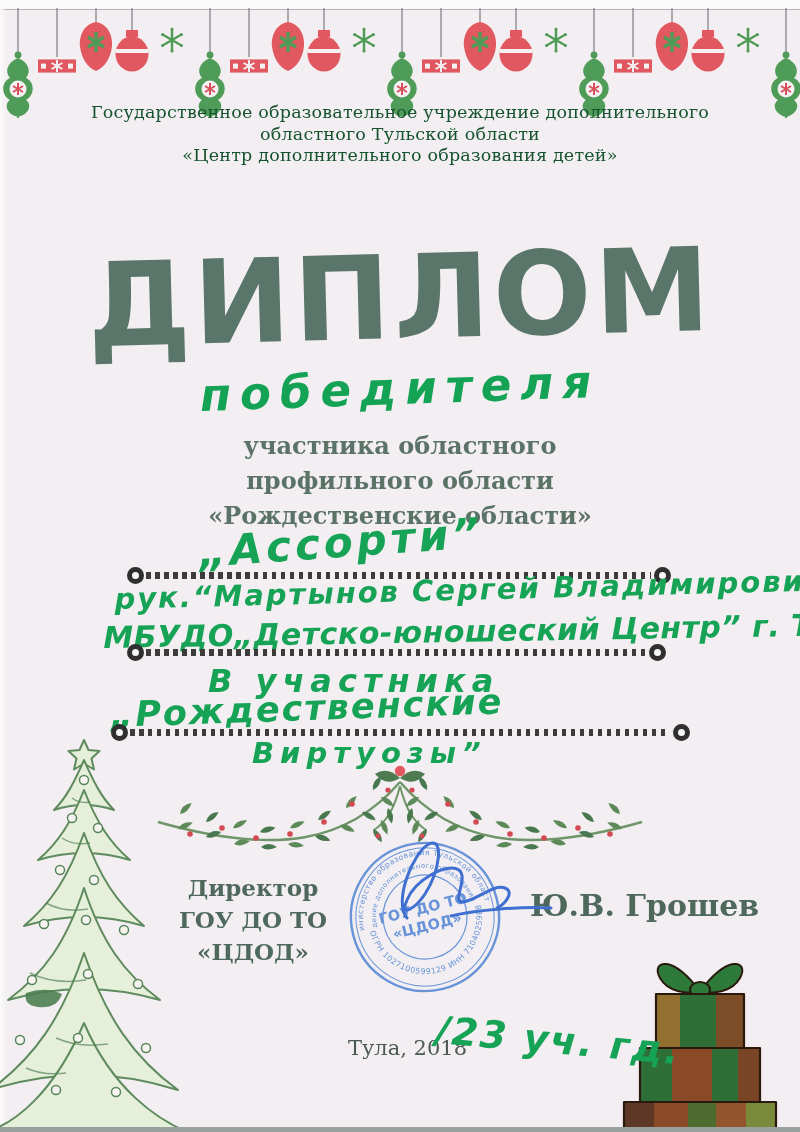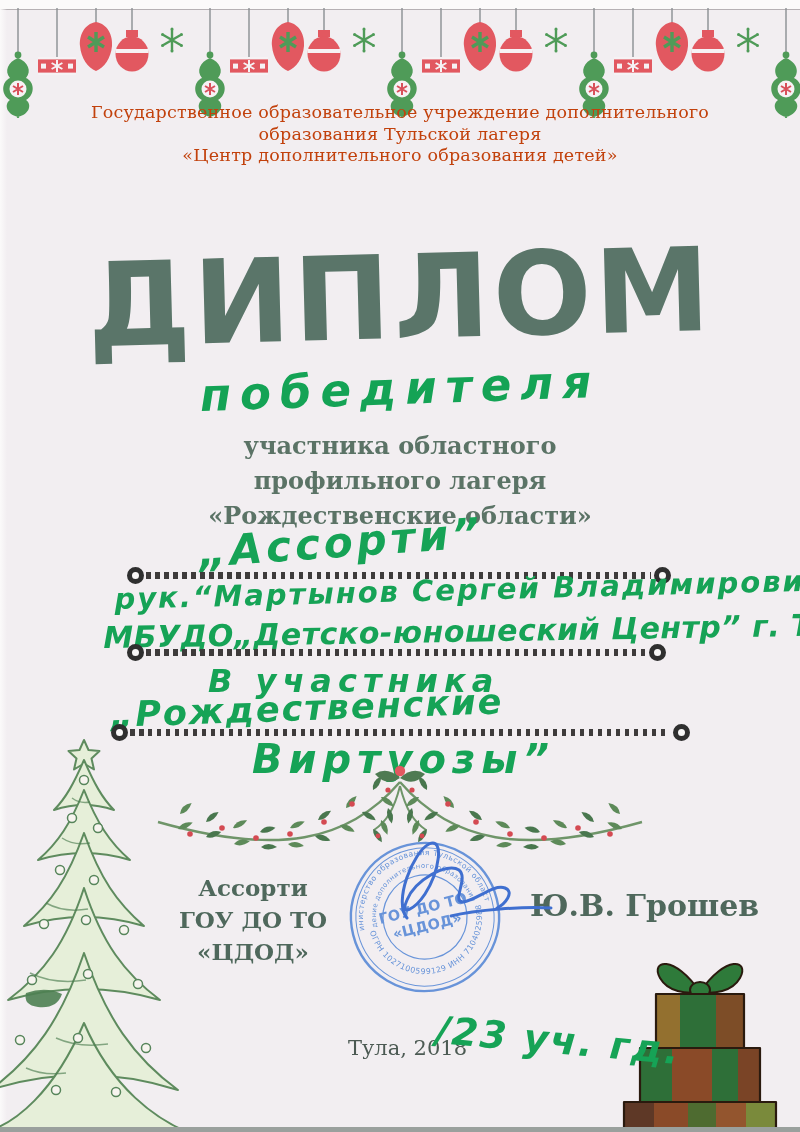--- a/index.html
+++ b/index.html
@@ -7,41 +7,41 @@
     position:relative;width:800px;height:1132px;overflow:hidden;
     background:#f2eef1;font-family:"DejaVu Serif",serif;
   }
   .edge-top{position:absolute;top:0;left:0;right:0;height:9px;background:#fbfafa;border-bottom:1px solid #b6b1b4;}
   .edge-left{position:absolute;top:0;left:0;bottom:0;width:7px;background:linear-gradient(90deg,#fbfafa,rgba(251,250,250,0));}
   .edge-bottom{position:absolute;bottom:0;left:0;right:0;height:5px;background:#9aa09d;}
 
   .abs{position:absolute;}
   .centered{left:0;width:100%;text-align:center;}
 
-  .issuer{top:102px;font-size:17.5px;line-height:1.24;color:#c2410c;letter-spacing:.2px;}
+  .issuer{top:102px;font-size:17.5px;line-height:1.24;color:#14532d;letter-spacing:.2px;}
   .title{
     top:230px;font-family:"DejaVu Sans",sans-serif;font-weight:bold;
     font-size:116px;color:#5a7569;letter-spacing:3px;transform:rotate(-1.5deg);
   }
   .subtitle{
     top:362px;font-family:"DejaVu Sans",sans-serif;font-weight:bold;font-style:italic;
     font-size:45px;color:#14a355;letter-spacing:9px;transform:rotate(-2deg);
   }
   .award{top:428px;font-size:24px;font-weight:bold;line-height:35px;color:#5b7366;}
 
   .marker{
     font-family:"DejaVu Sans",sans-serif;font-style:italic;font-weight:bold;
     color:#16a356;white-space:nowrap;transform-origin:left top;
   }
   #hw-group{left:197px;top:528px;font-size:42px;letter-spacing:4px;transform:rotate(-4deg);}
   #hw-leader{left:114px;top:582px;font-size:29px;letter-spacing:2px;transform:rotate(-1.5deg);}
   #hw-org{left:103px;top:620px;font-size:30px;letter-spacing:.5px;transform:rotate(-1deg);}
   #hw-nomlabel{left:208px;top:662px;font-size:32px;letter-spacing:6px;}
   #hw-nom1{left:110px;top:695px;font-size:35px;letter-spacing:2px;transform:rotate(-2deg);}
-  #hw-nom2{left:252px;top:736px;font-size:40px;letter-spacing:6px;}
+  #hw-nom2{left:252px;top:736px;font-size:29px;letter-spacing:6px;}
   #hw-year{left:438px;top:1008px;font-size:38px;letter-spacing:2px;transform:rotate(5deg);}
 
   .dotline{position:absolute;height:7px;
     background:repeating-linear-gradient(90deg,#3e3b3b 0 4.5px,transparent 4.5px 9px);}
   .ring{position:absolute;width:17px;height:17px;box-sizing:border-box;
     border:5px solid #2f2f2f;border-radius:50%;background:#f8f7f7;}
 
   .director{left:146px;top:872px;width:214px;text-align:center;
     font-size:23px;font-weight:bold;line-height:1.4;color:#4f685c;}
   .signer{left:530px;top:888px;font-size:30px;font-weight:bold;color:#4f685c;white-space:nowrap;}
@@ -110,30 +110,30 @@
     </defs>
     <use href="#unit" x="-28" y="0"></use>
     <use href="#unit" x="164" y="0"></use>
     <use href="#unit" x="356" y="0"></use>
     <use href="#unit" x="548" y="0"></use>
     <use href="#unit" x="740" y="0"></use>
   </svg>
 
   <div class="abs centered issuer">
     <div>Государственное образовательное учреждение дополнительного</div>
-    <div>образования Тульской лагеря</div>
+    <div>областного Тульской области</div>
     <div>«Центр дополнительного образования детей»</div>
   </div>
 
   <div class="abs centered title">ДИПЛОМ</div>
   <div class="abs centered subtitle">победителя</div>
 
   <div class="abs centered award">
     <div>участника областного</div>
-    <div>профильного лагеря</div>
+    <div>профильного области</div>
     <div>«Рождественские области»</div>
   </div>
 
   <div class="abs marker" id="hw-group">„Ассорти”</div>
 
   <div class="dotline" style="left:146px;top:572px;width:505px;"></div>
   <div class="ring" style="left:127px;top:567px;"></div>
   <div class="ring" style="left:654px;top:567px;"></div>
 
   <div class="abs marker" id="hw-leader">рук.“Мартынов Сергей Владимирович</div>
@@ -229,21 +229,21 @@
         <circle cx="142" cy="246" r="4.5"></circle>
         <circle cx="24" cy="302" r="4.5"></circle>
       <circle cx="82" cy="300" r="4.5"></circle>
         <circle cx="150" cy="310" r="4.5"></circle>
         <circle cx="60" cy="352" r="4.5"></circle>
       <circle cx="120" cy="354" r="4.5"></circle>
     </g>
   </svg>
 
   <div class="abs director">
-    <div>Ассорти</div>
+    <div>Директор</div>
     <div>ГОУ ДО ТО «ЦДОД»</div>
   </div>
   <div class="abs signer">Ю.В. Грошев</div>
 
   <svg class="abs stamp-svg" style="left:332px;top:830px;" width="186" height="176" viewBox="0 0 186 176">
     <g transform="rotate(-14 93 87)">
       <circle cx="93" cy="87" r="74" fill="none" stroke="#4a80d4" stroke-width="2.4"></circle>
       <circle cx="93" cy="87" r="69" fill="none" stroke="#4a80d4" stroke-width="1"></circle>
       <circle cx="93" cy="87" r="42" fill="none" stroke="#4a80d4" stroke-width="1.2"></circle>
       <defs>

